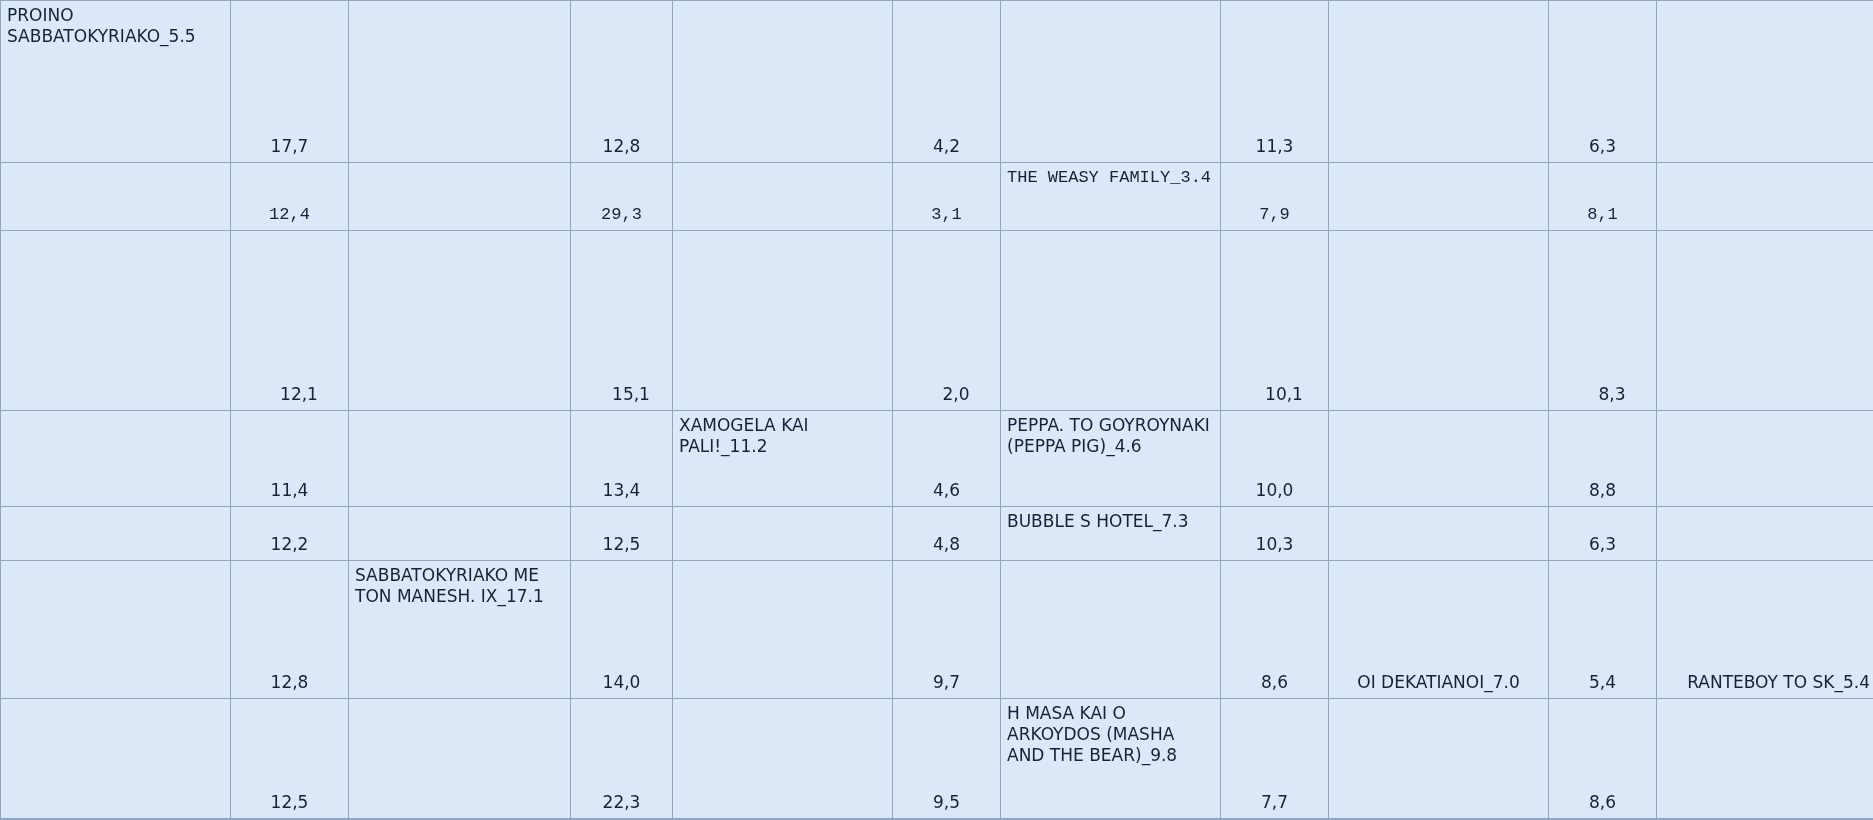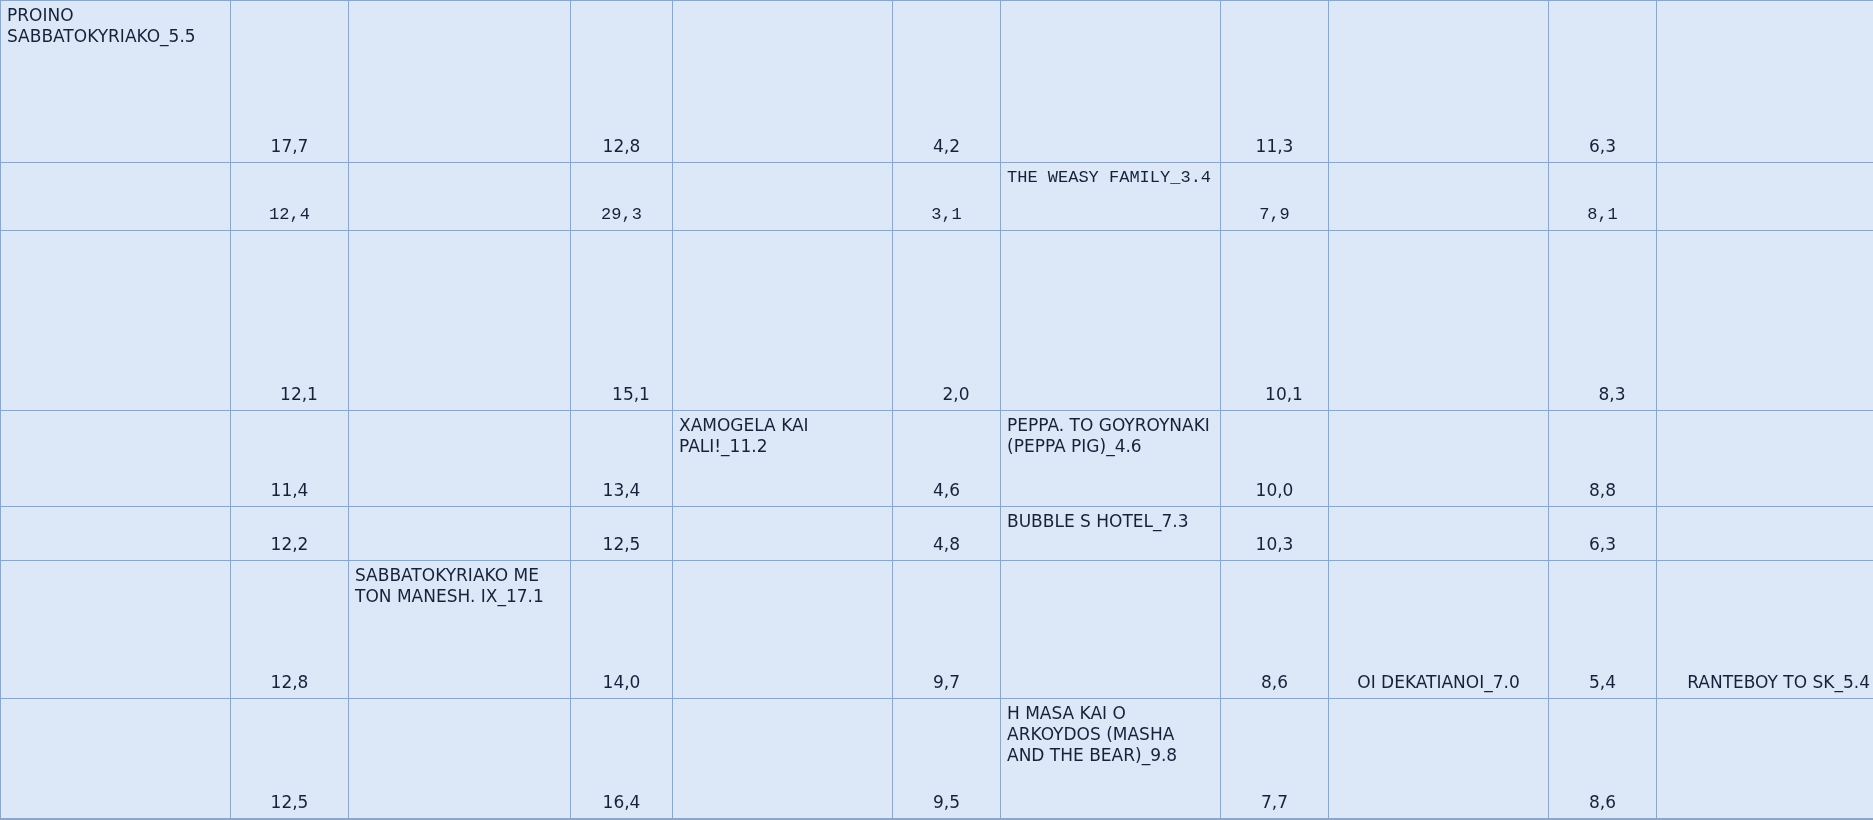--- a/index.html
+++ b/index.html
@@ -464,21 +464,21 @@
               <div class="num">12,5</div>
             </div>
       </td>
       <td class="cell">
         <div class="cell-inner">
               <div class="txt"></div>
             </div>
       </td>
       <td class="cell highlight">
         <div class="cell-inner">
-              <div class="num">16,4</div>
+              <div class="num">22,3</div>
             </div>
       </td>
       <td class="cell">
         <div class="cell-inner">
               <div class="txt"></div>
             </div>
       </td>
       <td class="cell">
         <div class="cell-inner">
               <div class="num">9,5</div>

